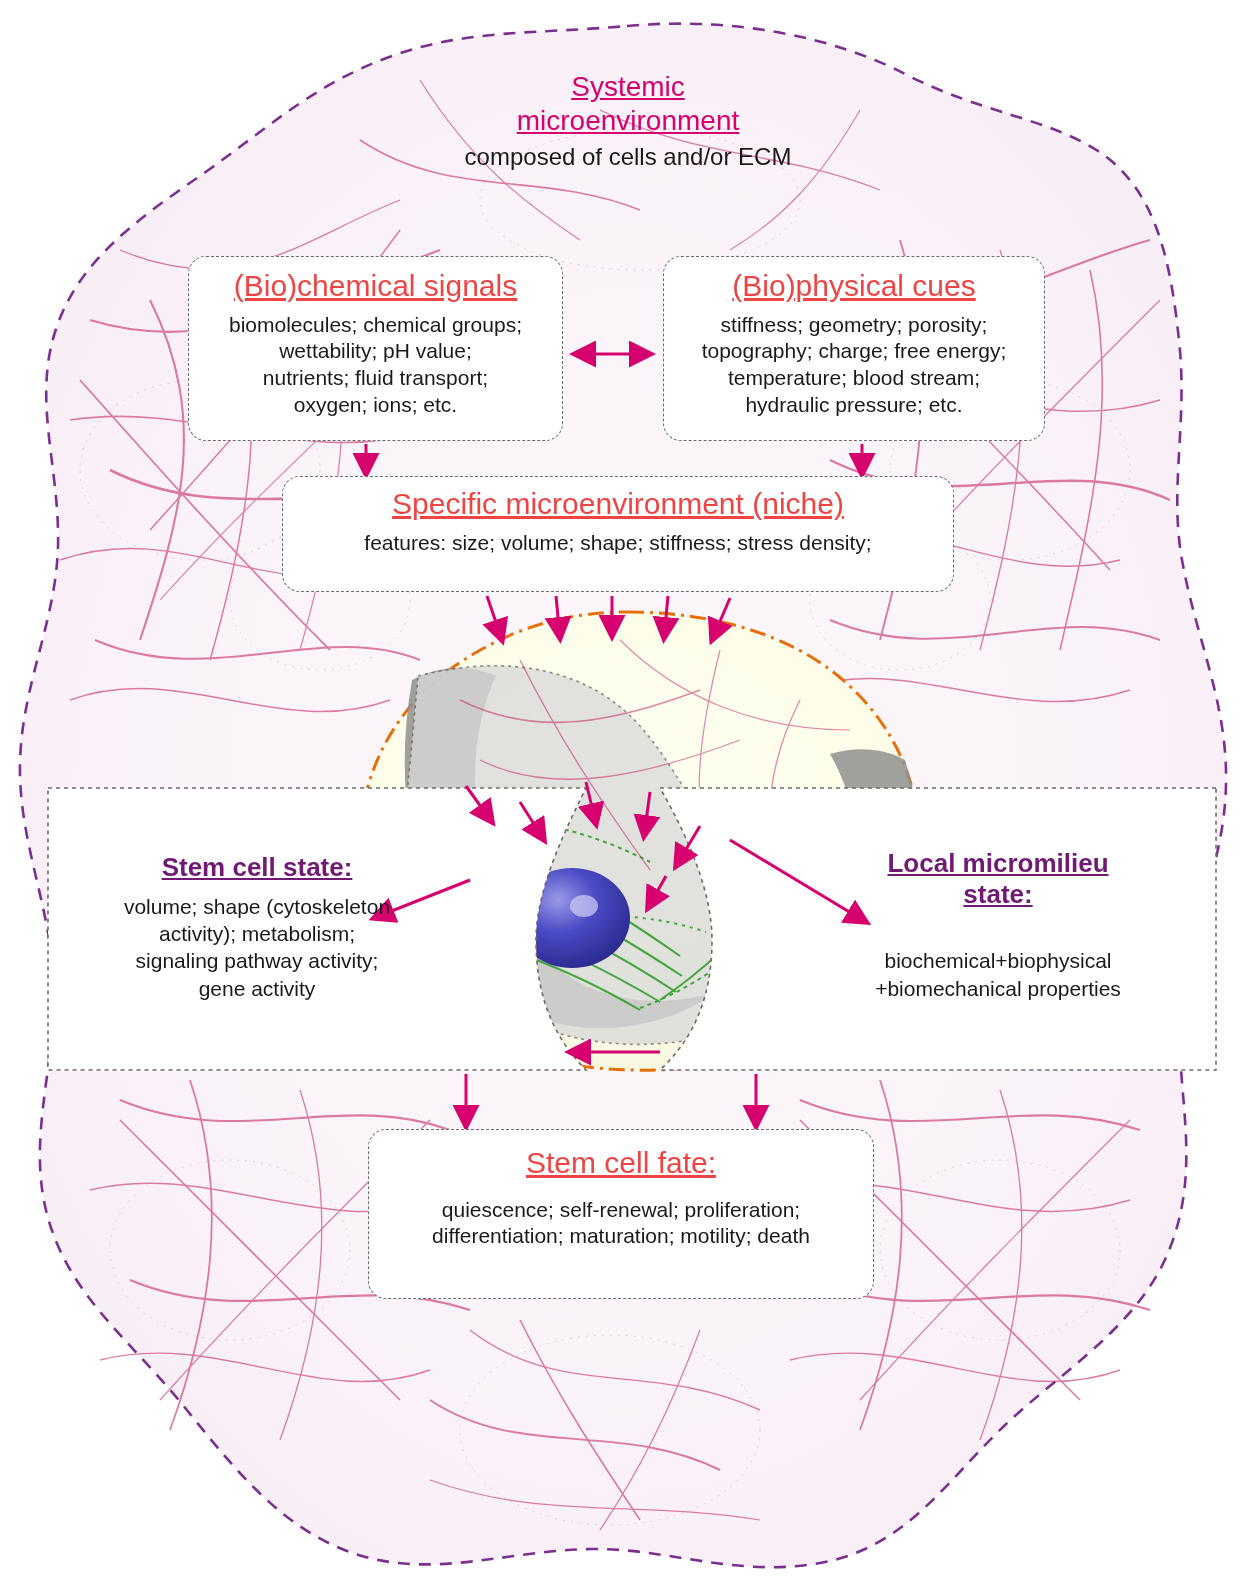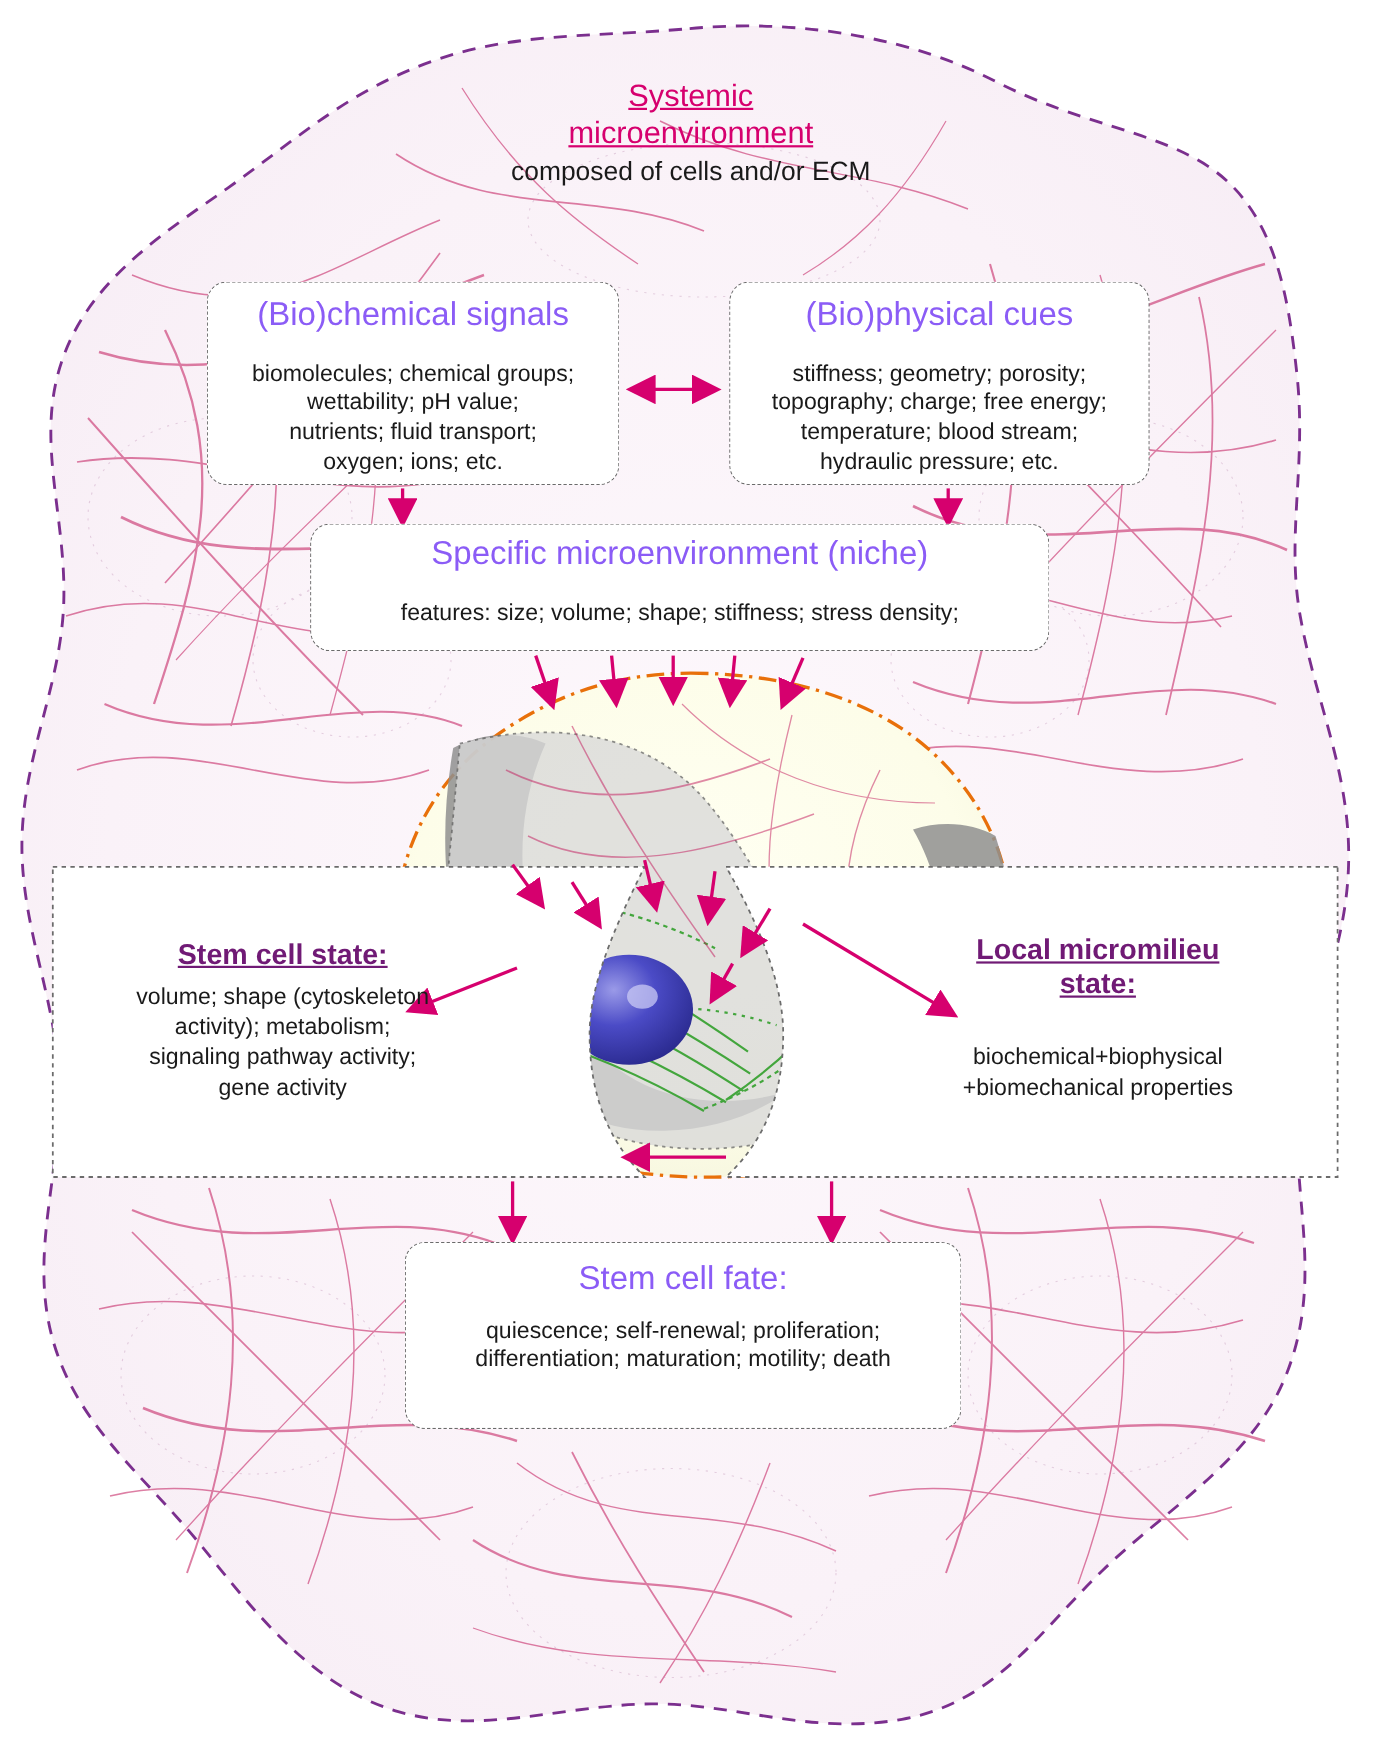--- a/index.html
+++ b/index.html
@@ -34,31 +34,32 @@
   .node {
     position: absolute;
     box-sizing: border-box;
     background: #ffffff;
     border: 1.5px dashed #6b6b6b;
     border-radius: 18px;
     text-align: center;
     color: #1a1a1a;
   }
   .node .title {
-    color: #8b5cf6;
+    color: #ef4444;
+    text-decoration: underline;
     font-size: 30px;
     line-height: 1.15;
     margin: 0;
     padding: 0;
   }
   .node .body {
     font-size: 21px;
     line-height: 1.28;
     color: #1a1a1a;
-    margin-top: 23px;
+    margin-top: 8px;
   }
   
   #systemic {
     position: absolute;
     left: 328px;
     top: 70px;
     width: 600px;
     text-align: center;
   }
   #systemic .title {

